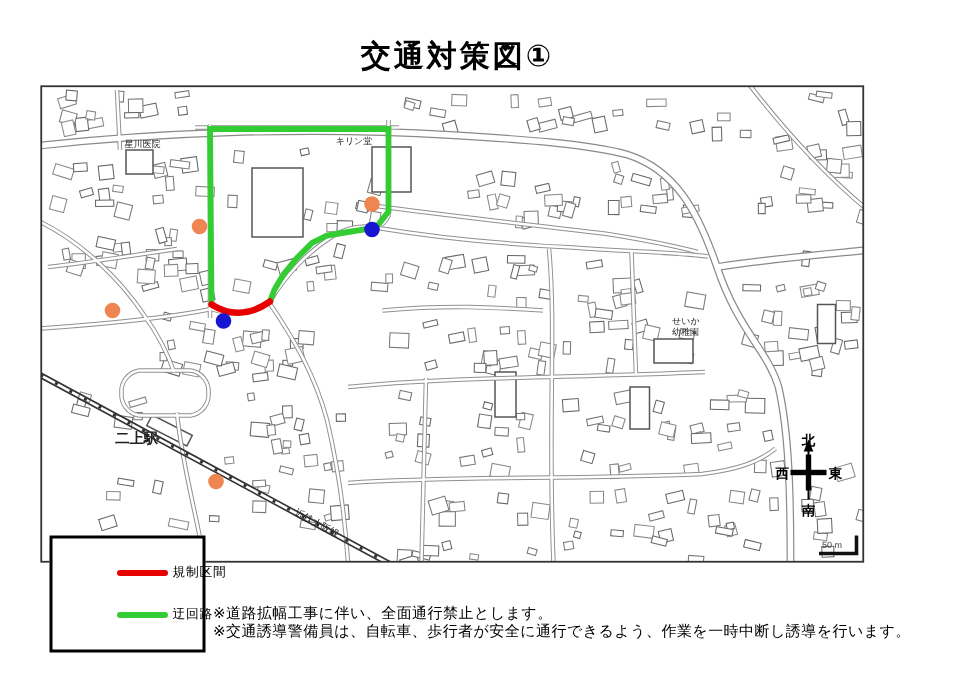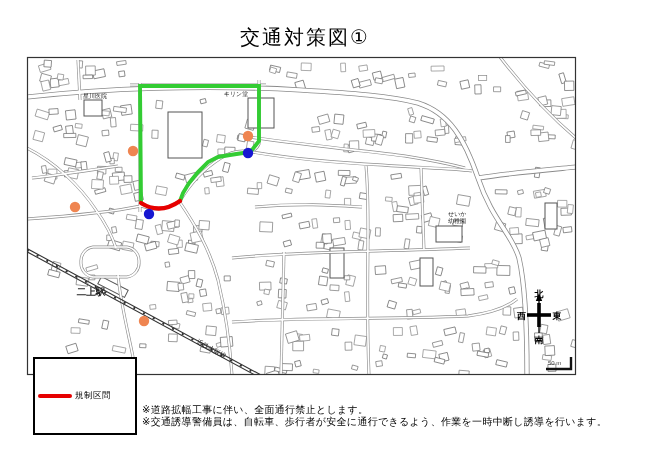--- a/index.html
+++ b/index.html
@@ -1,25 +1,25 @@
 <!DOCTYPE html>
 <html><head>
 <meta charset="utf-8">
 <style>
   html,body{margin:0;padding:0;background:#fff;}
   .page{position:relative;width:650px;height:459px;background:#fff;overflow:hidden;
         font-family:"Liberation Sans","DejaVu Sans",sans-serif;color:#111;}
   .title{position:absolute;left:0;top:24px;width:610px;text-align:center;
-         font-size:20px;font-weight:normal;letter-spacing:2px;color:#000;}
+         font-size:20px;font-weight:bold;letter-spacing:2px;color:#000;}
   #map-svg{position:absolute;left:0;top:0;}
   
   .legend{position:absolute;left:33px;top:357px;width:104px;height:78px;
           background:#fff;border:2px solid #000;box-sizing:border-box;z-index:5;
           display:flex;flex-direction:column;justify-content:space-evenly;padding:2px 0;}
-  .lrow{display:flex;align-items:center;height:16px;}
+  .lrow{display:flex;align-items:center;height:16px;margin-left:40px;}
   .lsample{width:40px;display:flex;justify-content:center;align-items:center;flex:0 0 40px;}
   .lline{width:34px;height:4px;border-radius:2px;}
   .ldot{width:10px;height:10px;border-radius:50%;}
   .llabel{font-size:8.5px;color:#000;letter-spacing:0.5px;white-space:nowrap;}
   
   .notes{position:absolute;left:142px;top:404px;z-index:4;}
   .note-line{font-size:10px;line-height:11.5px;color:#000;white-space:nowrap;letter-spacing:0.3px;}
 </style>
 </head>
 <body>
@@ -485,20 +485,26 @@
       <rect x="27.5" y="57.5" width="548" height="317" fill="none" stroke="#333" stroke-width="1.2"></rect>
     </svg>
 
   <div class="legend">
     <div class="lrow">
       <span class="lsample">
           <span class="lline" style="background: rgb(230, 0, 0);"></span>
         </span>
       <span class="llabel">規制区間</span>
     </div>
+    <div class="lrow">
+      <span class="lsample">
+          <span class="lline" style="background: rgb(51, 204, 51);"></span>
+        </span>
+      <span class="llabel">迂回路</span>
+    </div>
   </div>
 
   <div class="notes">
     <div class="note-line">※道路拡幅工事に伴い、全面通行禁止とします。</div>
     <div class="note-line">※交通誘導警備員は、自転車、歩行者が安全に通行できるよう、作業を一時中断し誘導を行います。</div>
   </div>
 
 </div>
 
 </body></html>

